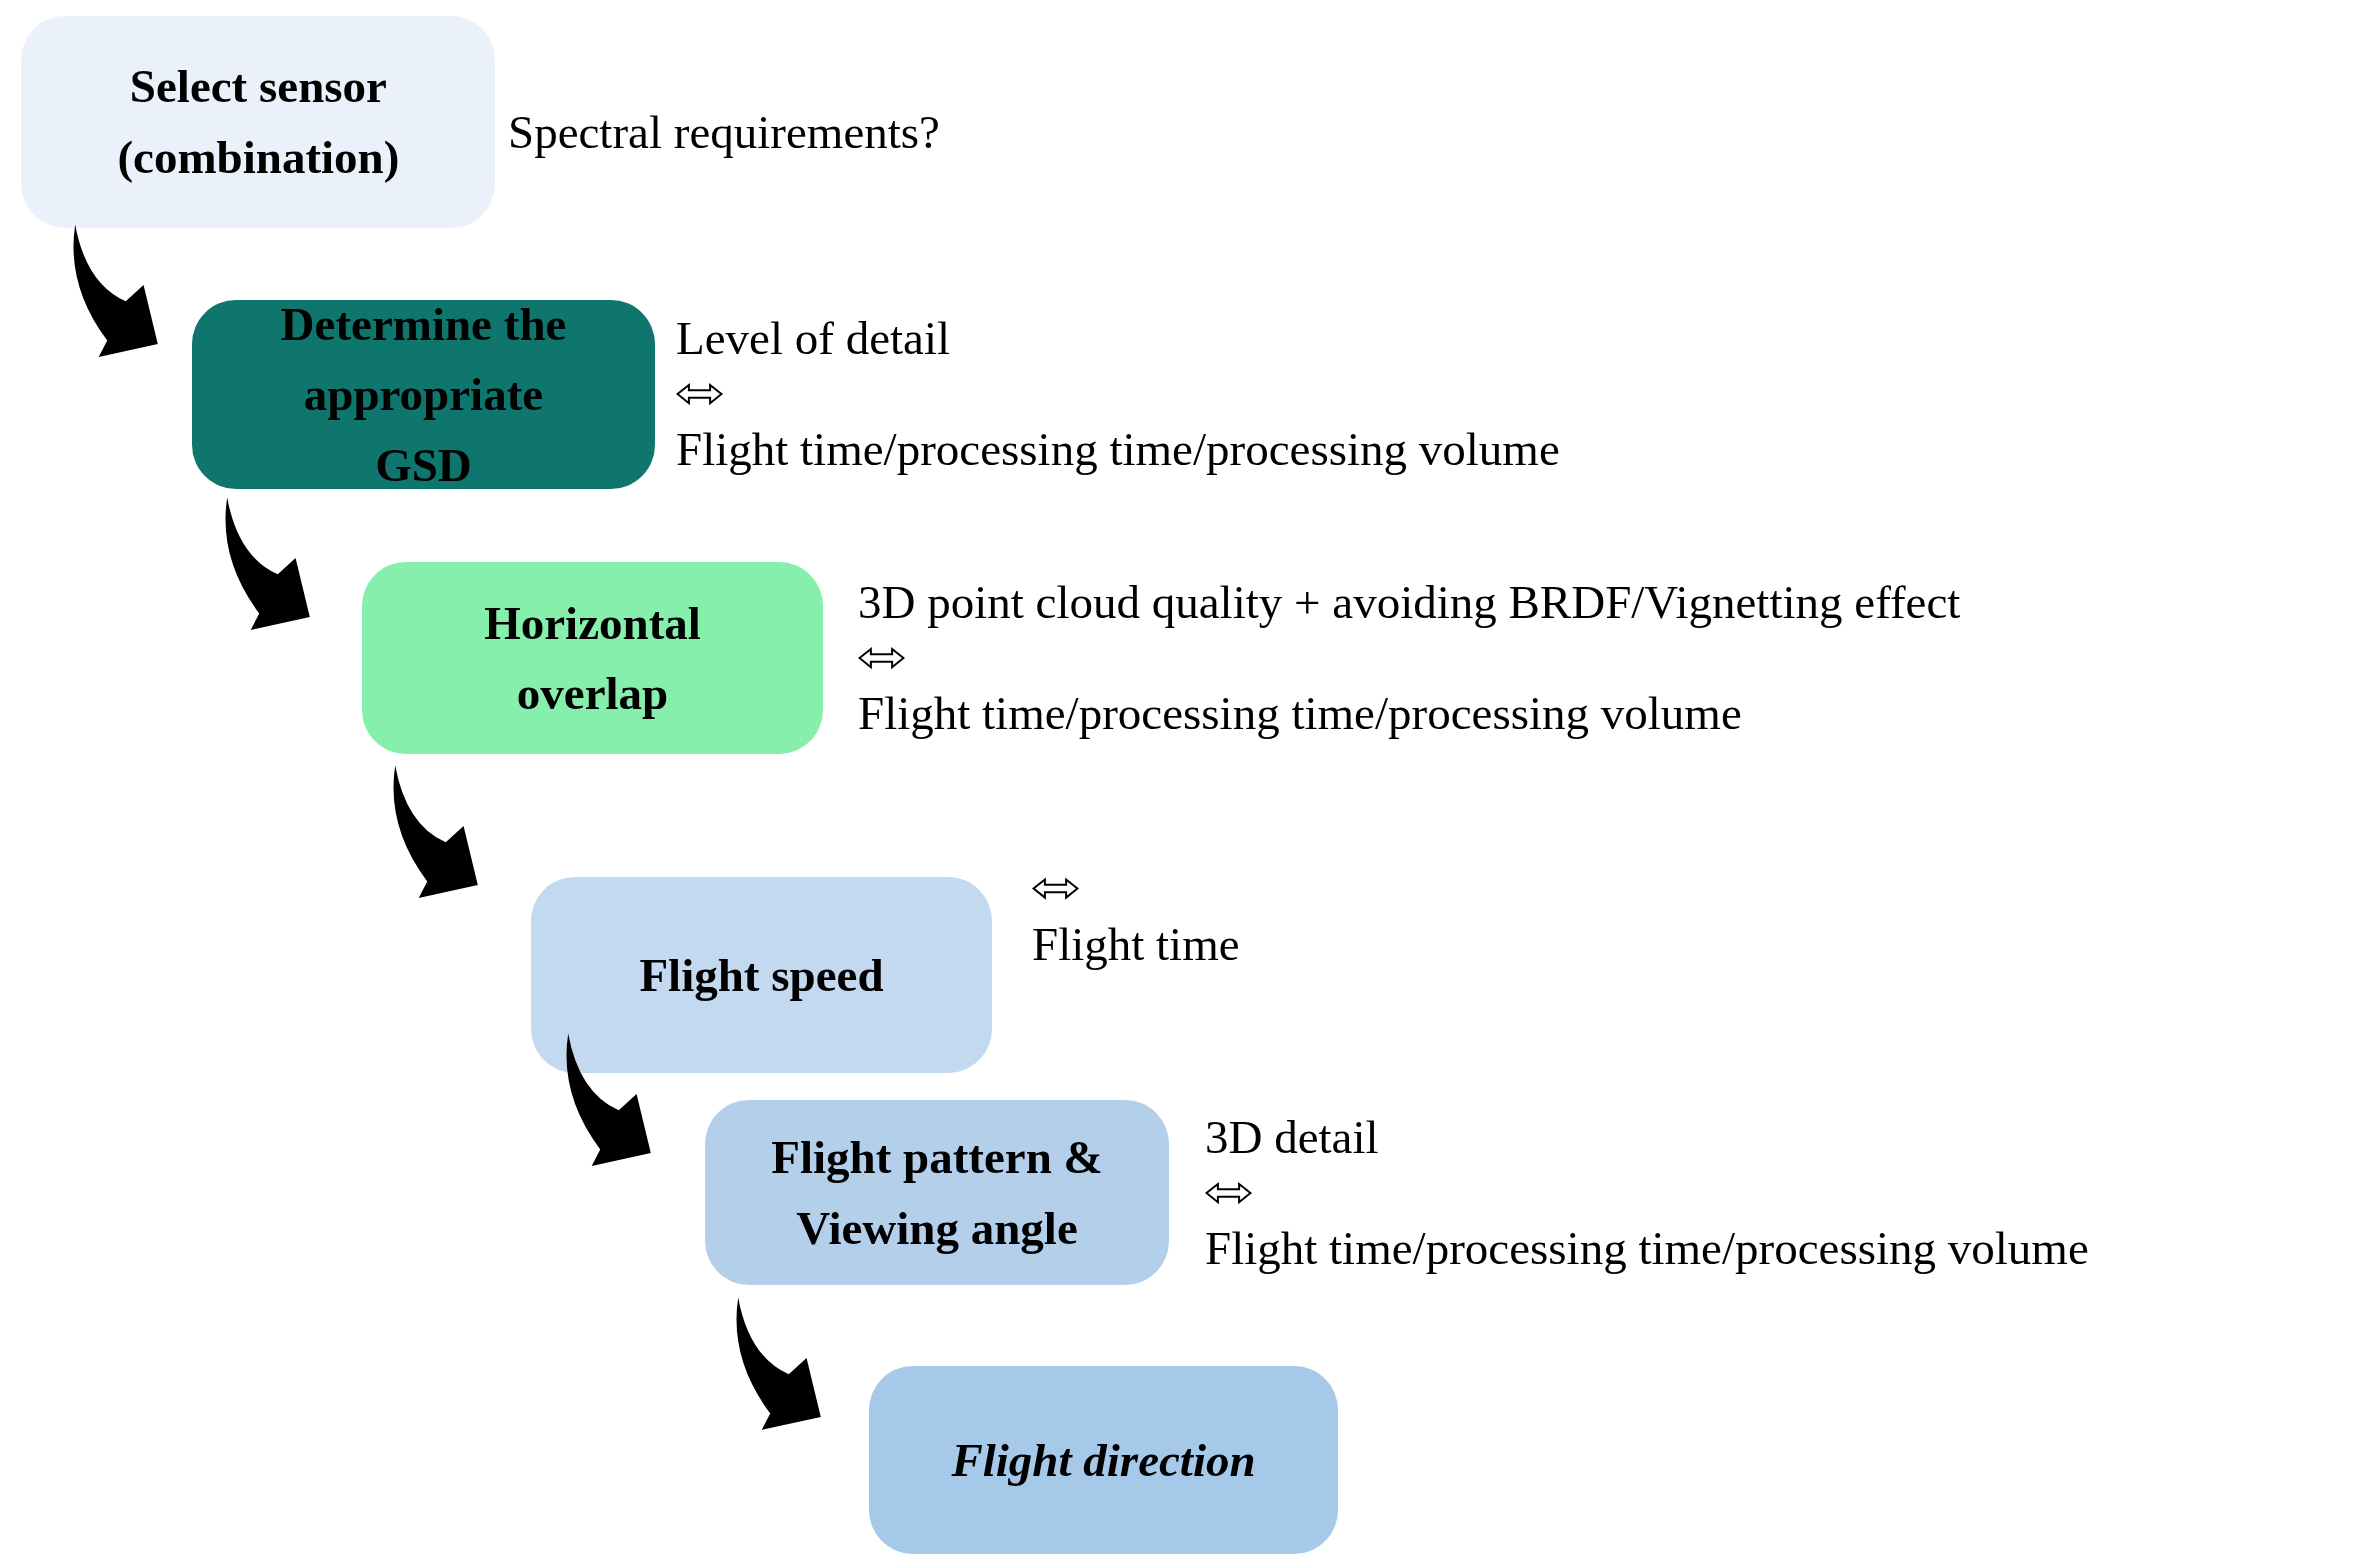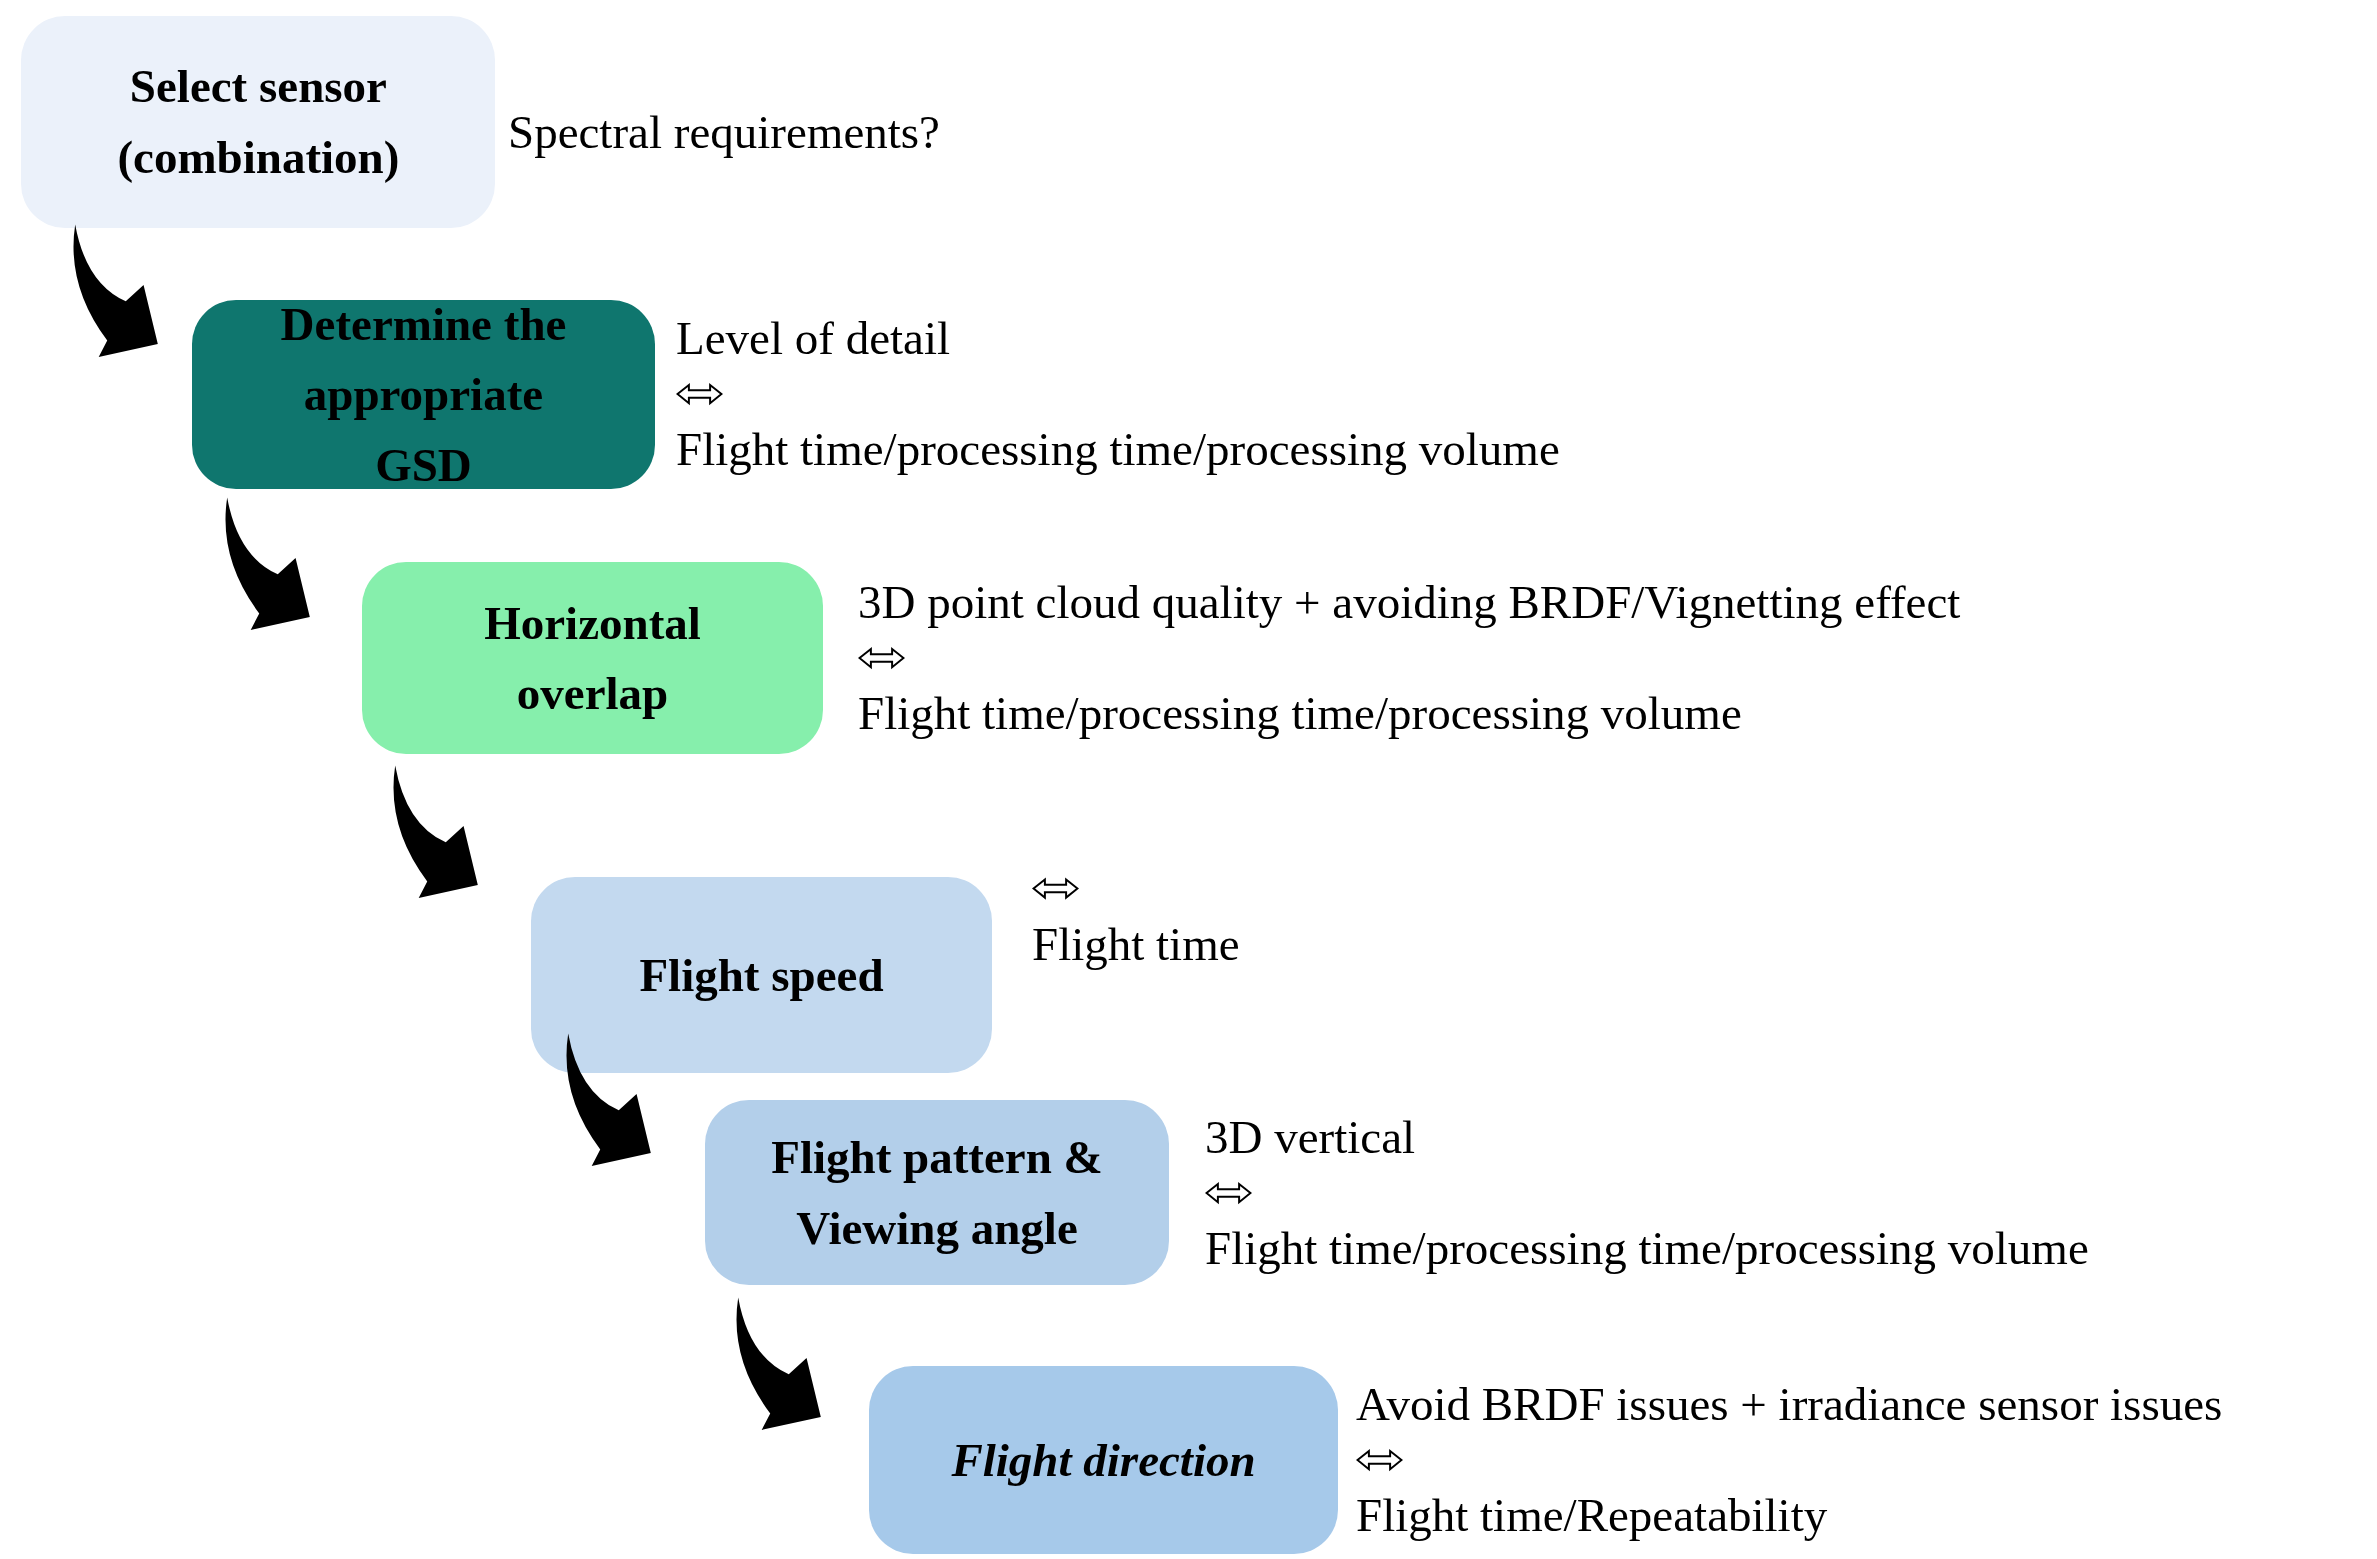--- a/index.html
+++ b/index.html
@@ -110,36 +110,29 @@
       <path d="M2 15 L17 3 L17 10 L45 10 L45 3 L60 15 L45 27 L45 20 L17 20 L17 27 Z" fill="#ffffff" stroke="#000000" stroke-width="2.6" stroke-linejoin="miter"></path>
     </svg>
     <span class="ann-line">Flight time</span>
   </div>
 
   <div class="box b4" style="background: rgb(179, 207, 234);">
     <span class="box-label">Flight pattern &amp;
 Viewing angle</span>
   </div>
   <div class="ann a4">
-    <span class="ann-line">3D vertical</span>
+    <span class="ann-line">3D detail</span>
     <svg class="tradeoff-icon" width="47" height="24" viewBox="0 0 62 30">
       <path d="M2 15 L17 3 L17 10 L45 10 L45 3 L60 15 L45 27 L45 20 L17 20 L17 27 Z" fill="#ffffff" stroke="#000000" stroke-width="2.6" stroke-linejoin="miter"></path>
     </svg>
     <span class="ann-line">Flight time/processing time/processing volume</span>
   </div>
 
   <div class="box b5" style="background: rgb(166, 201, 234);">
     <span class="box-label">Flight direction</span>
-  </div>
-  <div class="ann a5">
-    <span class="ann-line">Avoid BRDF issues + irradiance sensor issues</span>
-    <svg class="tradeoff-icon" width="47" height="24" viewBox="0 0 62 30">
-      <path d="M2 15 L17 3 L17 10 L45 10 L45 3 L60 15 L45 27 L45 20 L17 20 L17 27 Z" fill="#ffffff" stroke="#000000" stroke-width="2.6" stroke-linejoin="miter"></path>
-    </svg>
-    <span class="ann-line">Flight time/Repeatability</span>
   </div>
 
   <svg class="connector c1" viewBox="0 0 130 205">
     <path d="M7 9 Q-6 95 52 172 L40 195 L123 177 L103 94 L78 117 Q22 92 7 9 Z" fill="#000000"></path>
   </svg>
   <svg class="connector c2" viewBox="0 0 130 205">
     <path d="M7 9 Q-6 95 52 172 L40 195 L123 177 L103 94 L78 117 Q22 92 7 9 Z" fill="#000000"></path>
   </svg>
   <svg class="connector c3" viewBox="0 0 130 205">
     <path d="M7 9 Q-6 95 52 172 L40 195 L123 177 L103 94 L78 117 Q22 92 7 9 Z" fill="#000000"></path>

